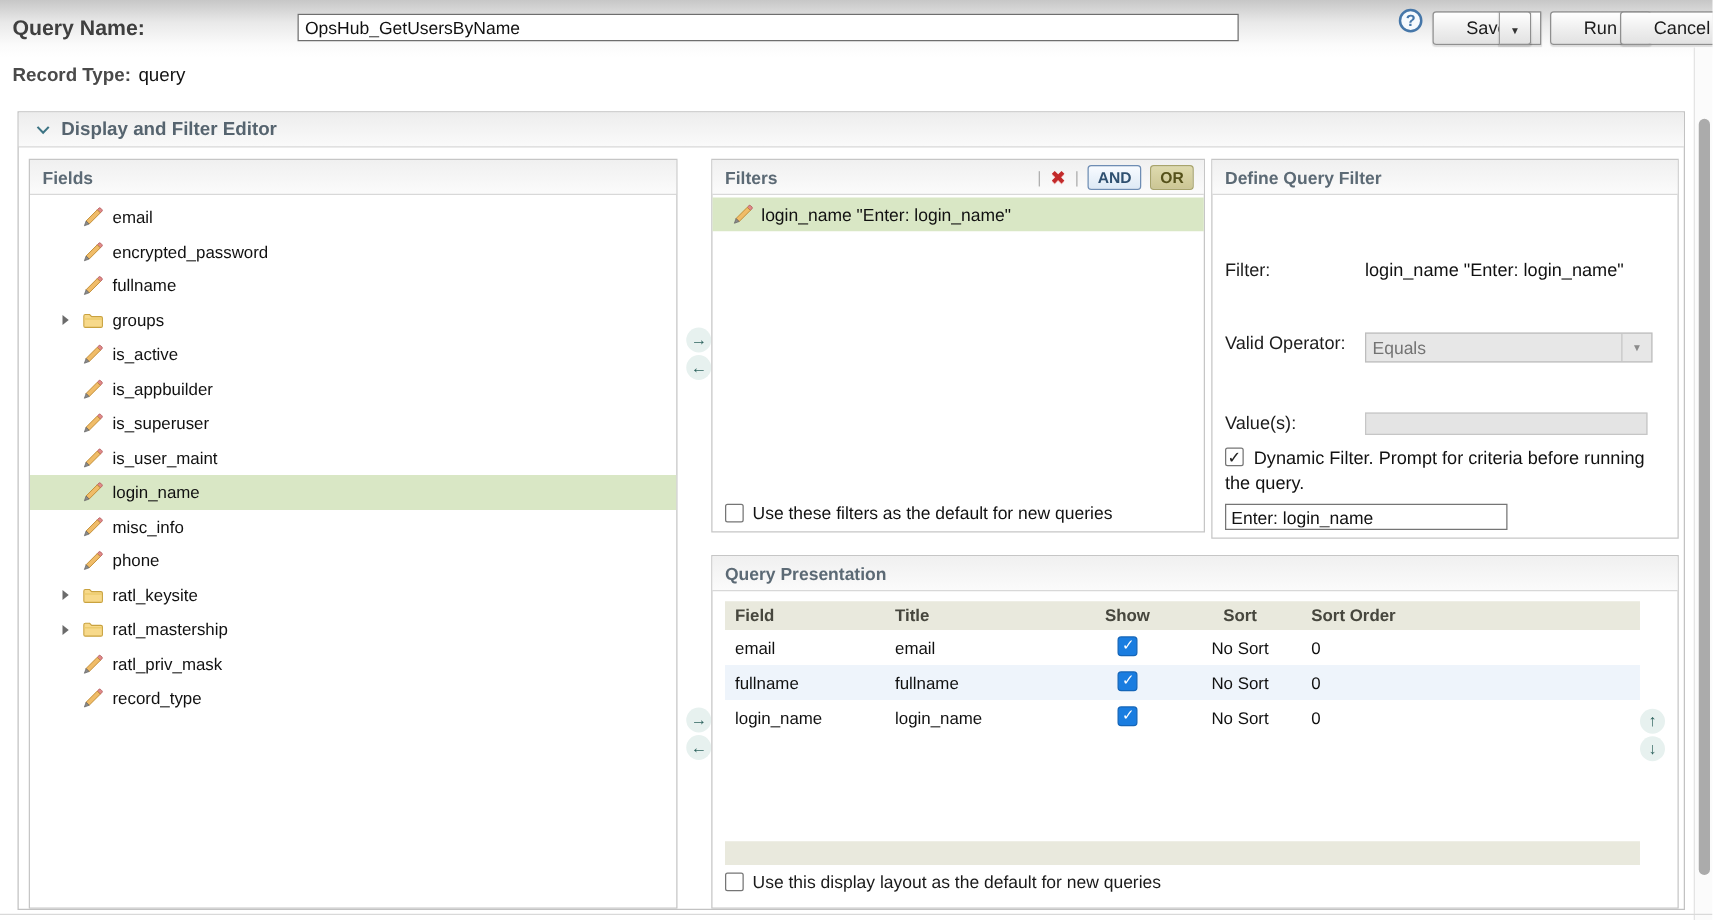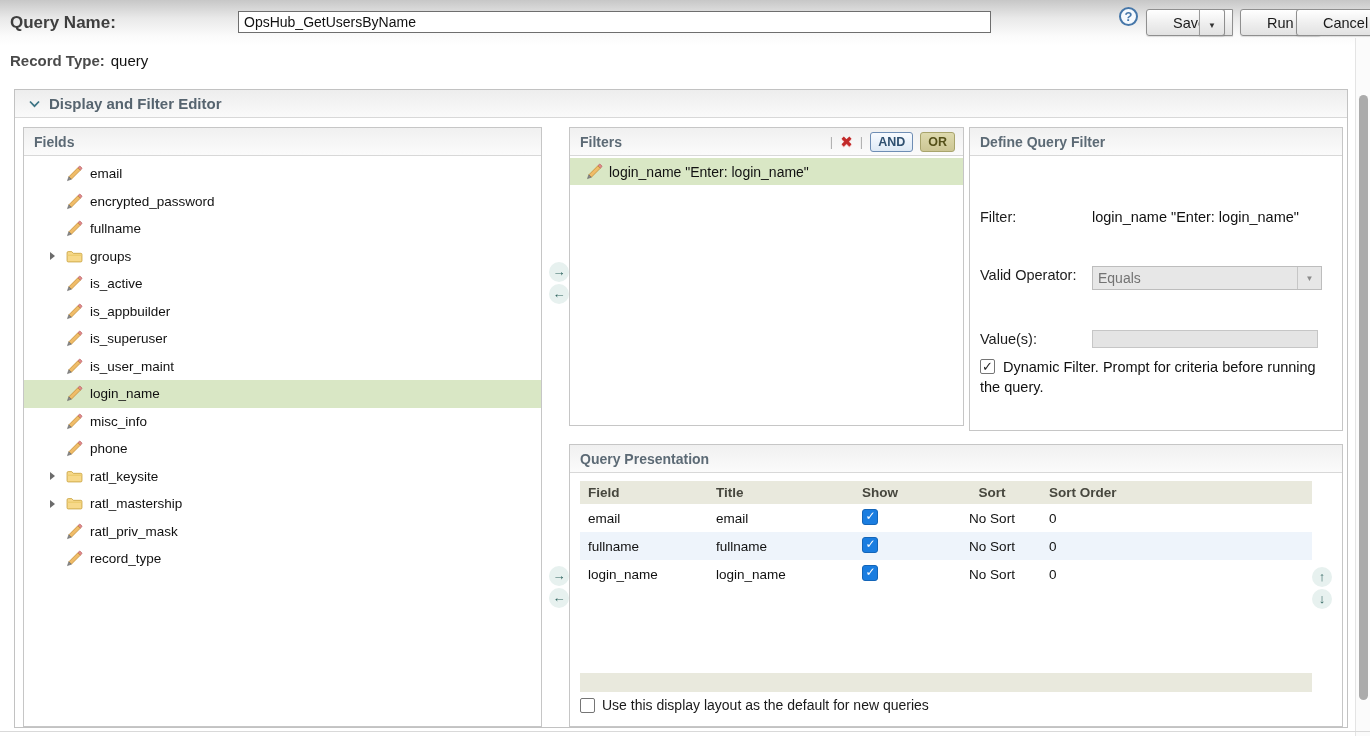--- a/index.html
+++ b/index.html
@@ -104,21 +104,21 @@
     padding:0 4px; color:#111; background:#fff; }
 
   
   .p-pres { left:554px; top:354px; width:774px; height:283px; }
   .ptable { position:absolute; left:10px; top:36px; width:732px; }
   .pt-head, .prow { display:grid; grid-template-columns:136px 146px 80px 100px 270px; align-items:center; }
   .pt-head { height:23px; background:#e9e9dd; font-weight:bold; color:#47473e; font-size:13.5px; }
   .prow { height:28px; font-size:13.5px; color:#111; background:#fff; }
   .prow.alt { background:#eef4fb; }
   .c1 { padding-left:8px; } .c2 { padding-left:0; }
-  .c3 { text-align:left; } .c4 { text-align:center; } .c5 { padding-left:7px; }
+  .c3 { text-align:center; } .c4 { text-align:center; } .c5 { padding-left:7px; }
   .pt-foot { position:absolute; left:10px; top:228px; width:732px; height:19px; background:#e9e9dd; }
   .pres-chk { position:absolute; left:10px; top:252px; display:flex; align-items:center; }
   .updown { position:absolute; }
 
   
   .sbar { position:absolute; right:0; top:38px; width:15px; height:698px; background:#fbfbfb; border-left:1px solid #e4e4e4; }
   .sthumb { position:absolute; right:2px; top:57px; width:9px; height:605px; background:#ababab; border-radius:5px; cursor:grab; }
   .bottom-line { position:absolute; left:0; top:731px; width:1370px; height:1px; background:#d9d9d9; }
 
   svg.defs { position:absolute; width:0; height:0; }
@@ -289,20 +289,24 @@
         <button class="mini-btn btn-and">AND</button>
         <button class="mini-btn btn-or">OR</button>
       </span>
     </div>
     <div class="filter-row">
       <svg class="ic">
           <use href="#i-pencil"></use>
         </svg>
       <span class="txt">login_name "Enter: login_name"</span>
     </div>
+    <div class="chkrow">
+      <span class="cbx"></span>
+      <span class="lbl">Use these filters as the default for new queries</span>
+    </div>
   </div>
 
   <div class="panel p-define">
     <div class="panel-head">
       <span class="panel-title">Define Query Filter</span>
     </div>
     <div class="def-body">
       <div class="def-row">
         <span class="def-lab">Filter:</span>
         <span class="def-val">login_name "Enter: login_name"</span>
@@ -314,20 +318,21 @@
           <span class="caret"></span>
         </span>
       </div>
       <div class="def-row">
         <span class="def-lab">Value(s):</span>
         <span class="inp-disabled"></span>
       </div>
       <div class="def-check">
         <span class="cbx checked"></span><span>Dynamic Filter. Prompt for criteria before running the query.</span>
       </div>
+      <input class="prompt-input" type="text" value="Enter: login_name" style="">
     </div>
   </div>
 
   <div class="panel p-pres">
     <div class="panel-head">
       <span class="panel-title">Query Presentation</span>
     </div>
     <div class="ptable">
       <div class="pt-head">
         <span class="c1">Field</span>

